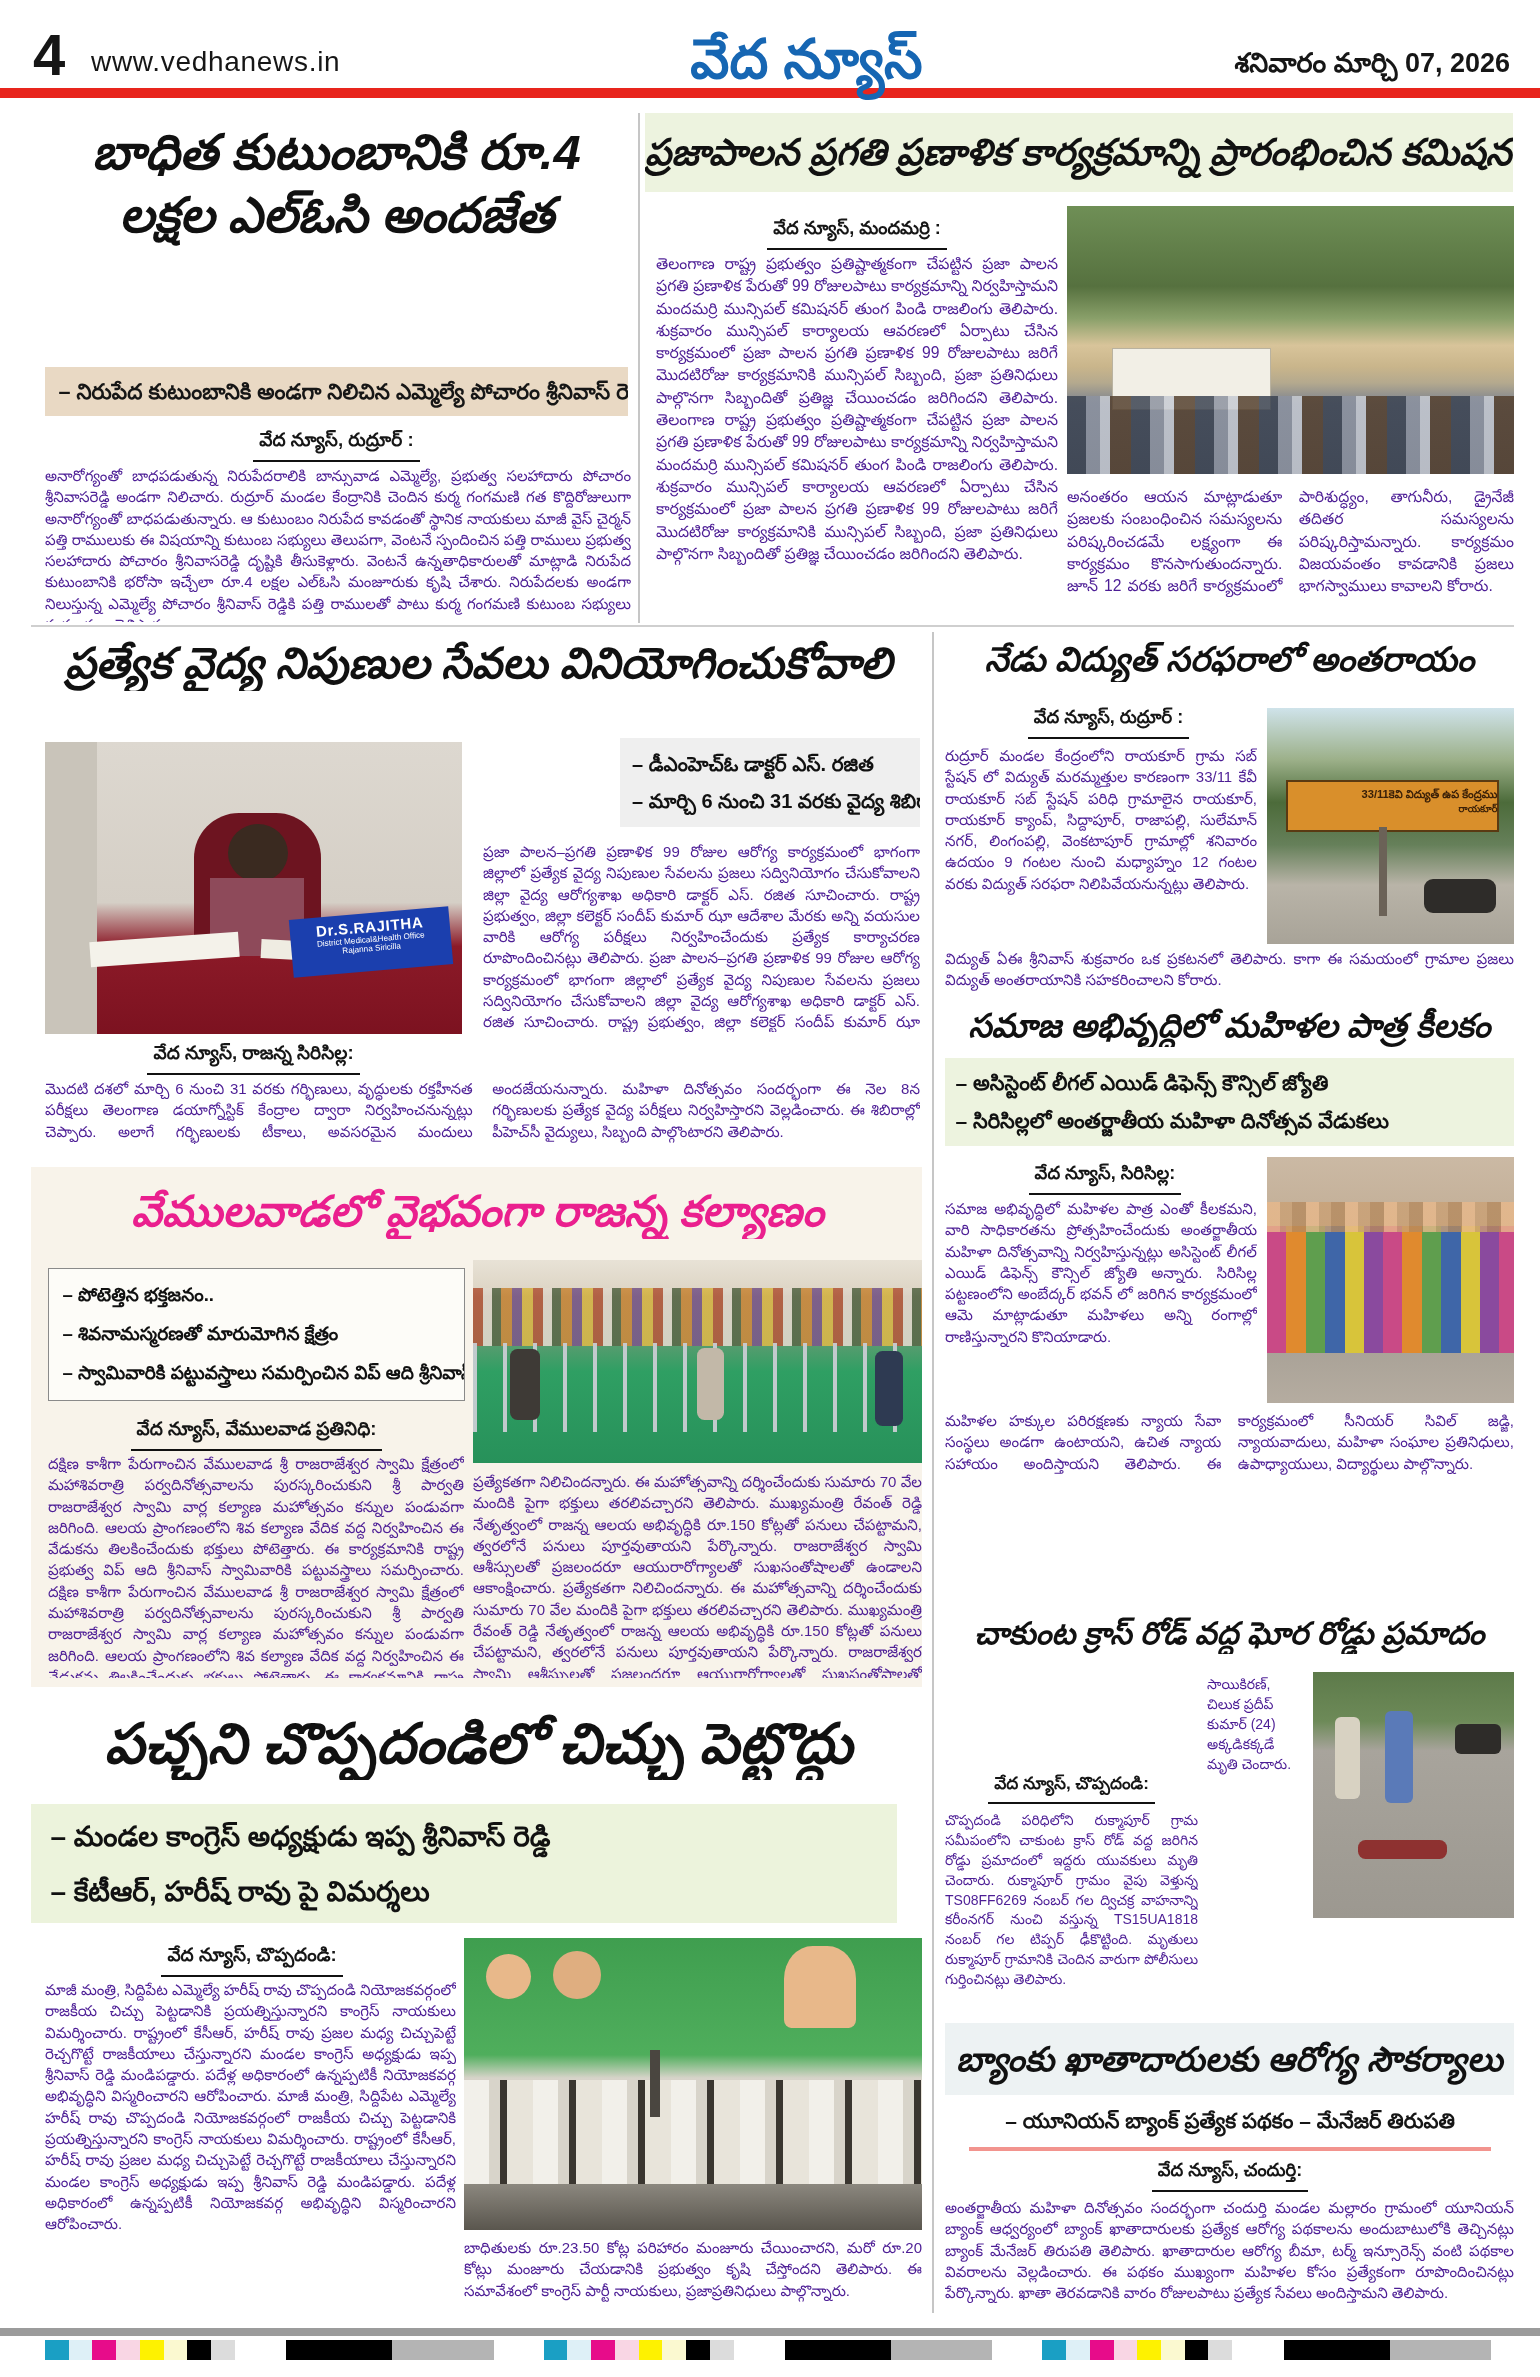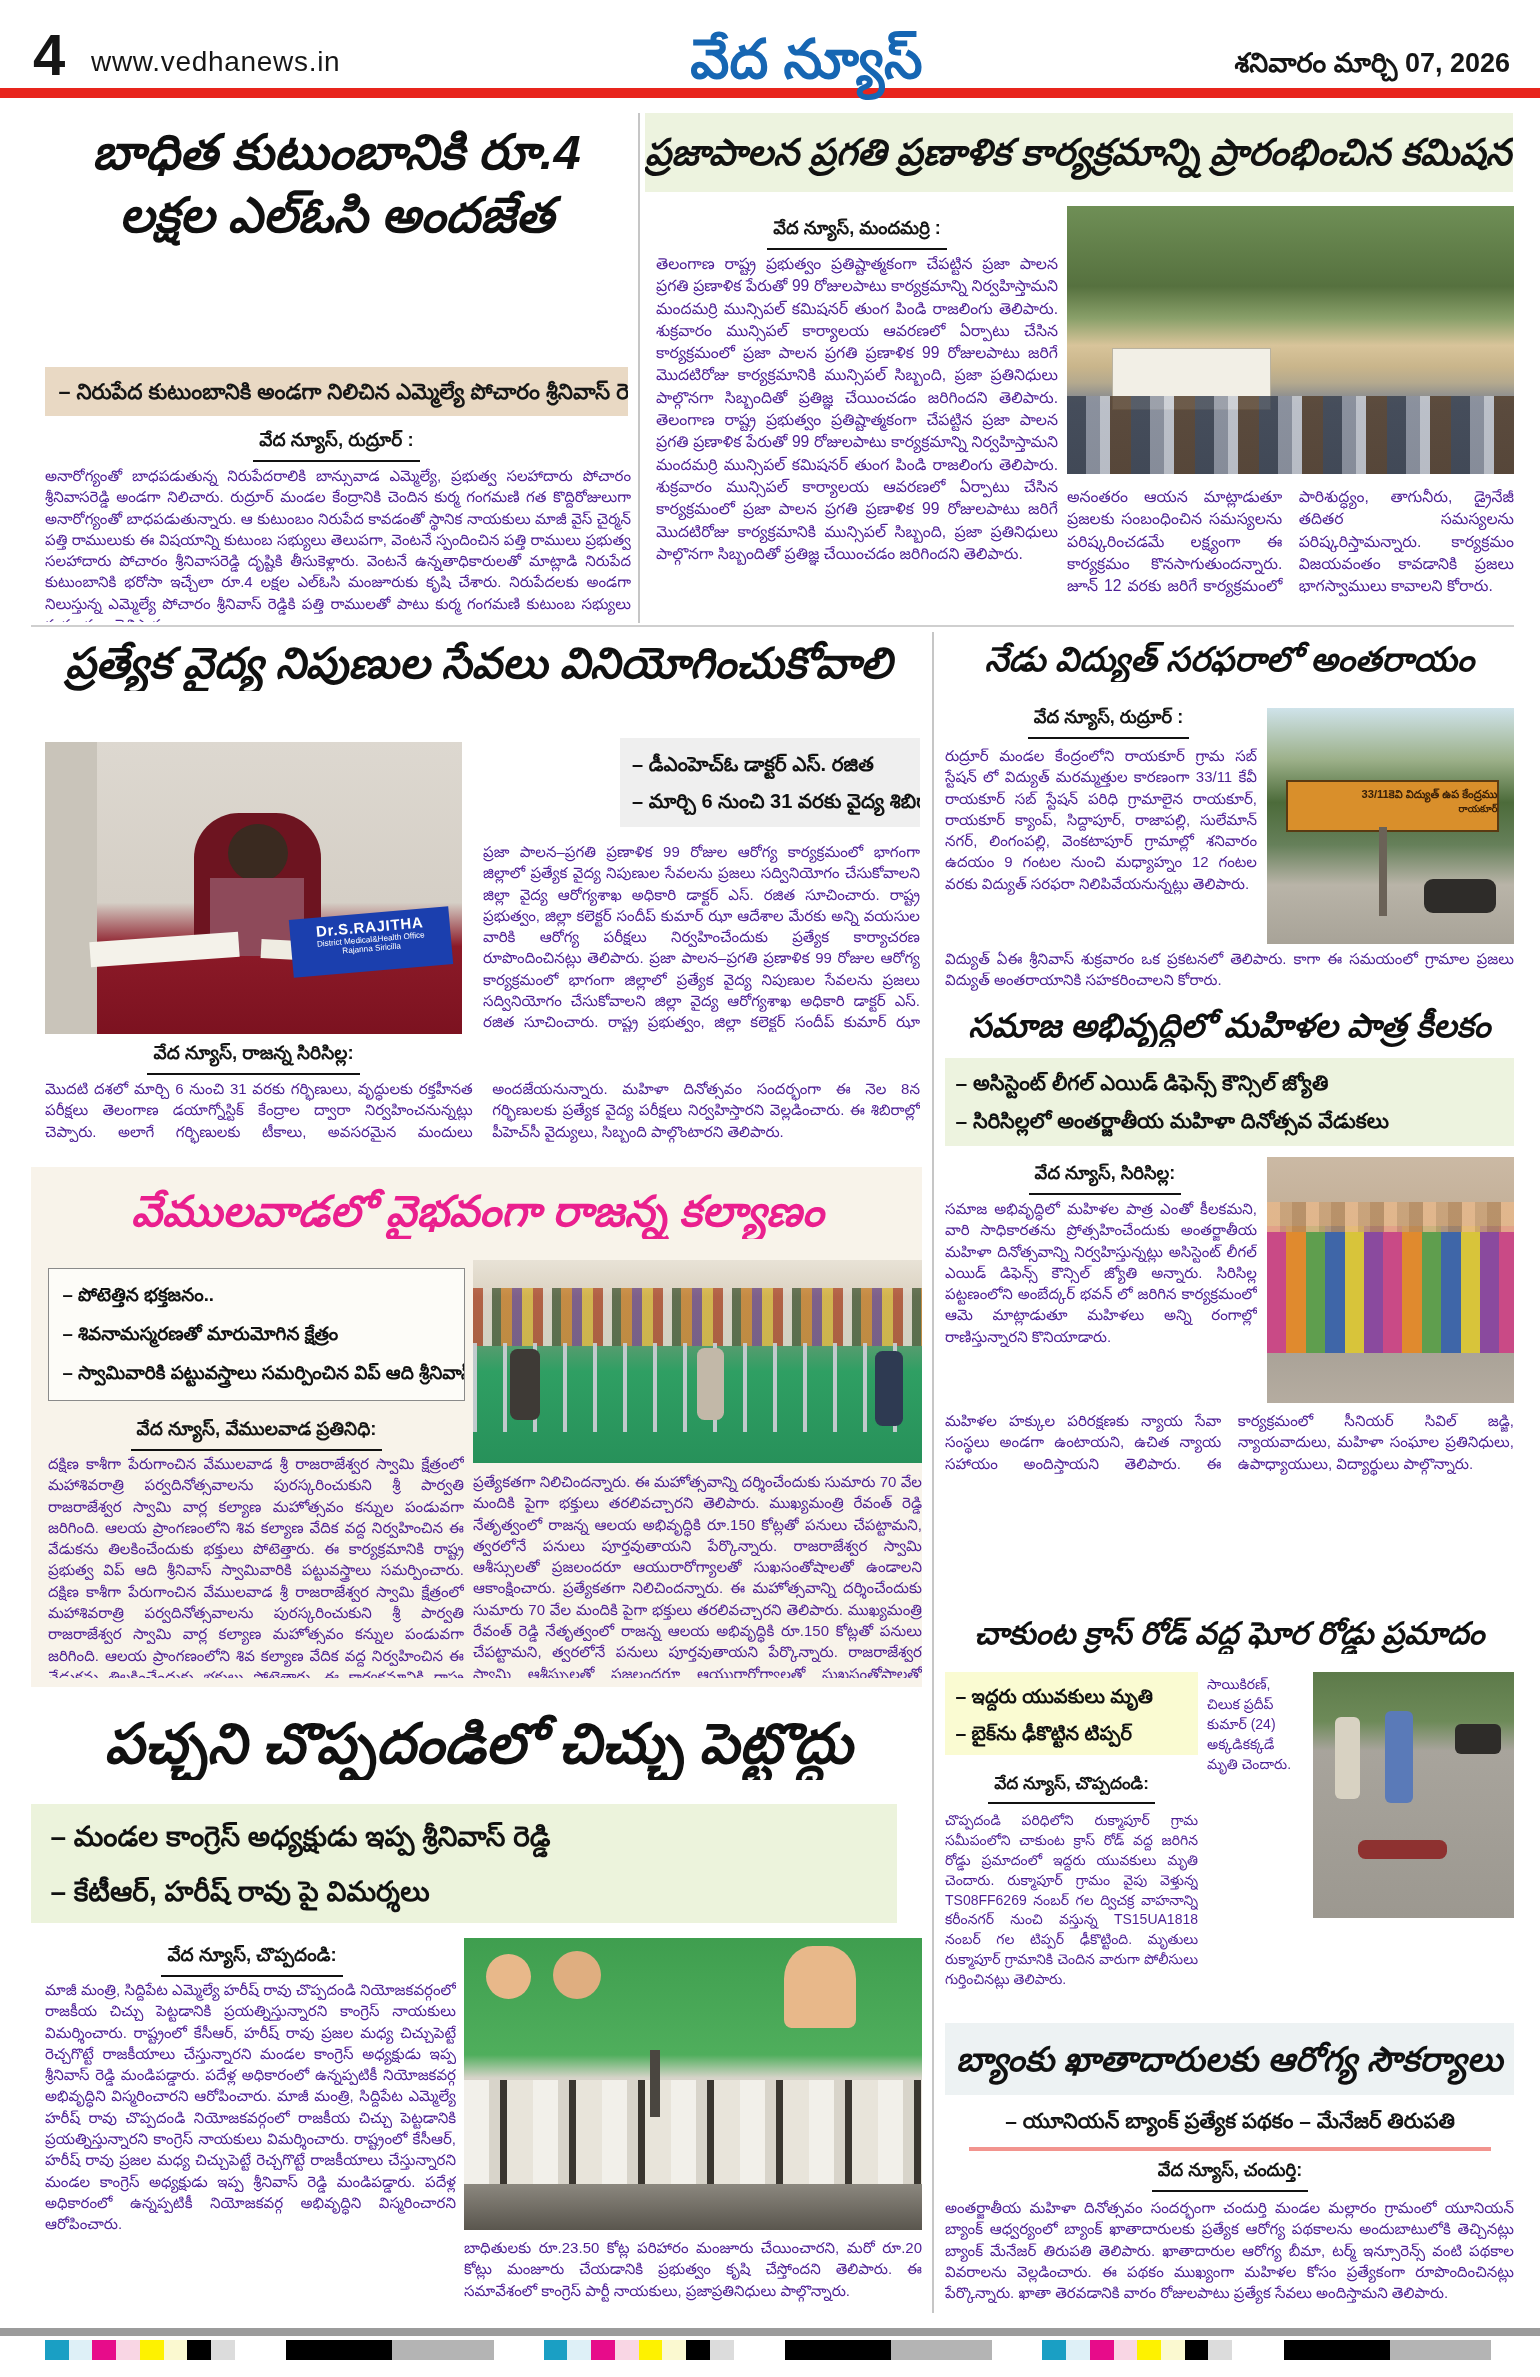--- a/index.html
+++ b/index.html
@@ -133,24 +133,20 @@
   <div class="abs photo" style="left:464px;top:1938px;width:458px;height:292px;background:linear-gradient(180deg,#3f9e4f 0%,#4fae5c 40%,#d8d4ca 48%,#b8b4aa 70%,#5a564e 100%);">
     <div class="abs" style="left:22.4px;top:16.4px;width:45px;height:45px;background:#e8b88a;border-radius:50%;"></div>
     <div class="abs" style="left:89px;top:13.4px;width:48px;height:48px;background:#dfae80;border-radius:50%;"></div>
     <div class="abs" style="left:320px;top:7.5px;width:72px;height:82px;background:#e8b88a;border-radius:40% 40% 10% 10%;"></div>
     <div class="abs" style="left:0;top:142px;width:458px;height:104px;background:repeating-linear-gradient(90deg,#f2f0ea 0 25px,#d8d4ca 25px 36px,#3a3630 36px 43px,#e8e4da 43px 69px);"></div>
     <div class="abs" style="left:186px;top:112px;width:10.4px;height:67px;background:#4a4640;"></div>
   </div>
   <div class="abs body-txt" style="left:464px;top:2237px;width:458px;height:75px;">బాధితులకు రూ.23.50 కోట్ల పరిహారం మంజూరు చేయించారని, మరో రూ.20 కోట్లు మంజూరు చేయడానికి ప్రభుత్వం కృషి చేస్తోందని తెలిపారు. ఈ సమావేశంలో కాంగ్రెస్ పార్టీ నాయకులు, ప్రజాప్రతినిధులు పాల్గొన్నారు.</div>
 
   <div class="abs hl center" style="left:945px;top:1614px;width:569px;font-size:31px;white-space:nowrap;overflow:hidden;">చాకుంట క్రాస్ రోడ్ వద్ద ఘోర రోడ్డు ప్రమాదం</div>
-  <div class="abs bullets" style="left:945px;top:1672px;width:253px;height:83px;background:#fafbd2;font-size:19.4px;line-height:1.9;padding:6px 0 0 10.4px;box-sizing:border-box;">
-    <div>– ఇద్దరు యువకులు మృతి</div>
-    <div>– బైక్‌ను ఢీకొట్టిన టిప్పర్</div>
-  </div>
   <div class="abs byline-wrap" style="left:945px;top:1774px;width:253px;"><span class="byline" style="font-size:17px;">వేద న్యూస్, చొప్పదండి:</span></div>
   <div class="abs body-txt" style="left:1207px;top:1675px;width:97px;height:246px;font-size:14px;text-align:left;">సాయికిరణ్, చిలుక ప్రదీప్ కుమార్ (24) అక్కడికక్కడే మృతి చెందారు.</div>
   <div class="abs photo" style="left:1313px;top:1672px;width:201px;height:246px;background:linear-gradient(180deg,#5d7a4a 0%,#6d8a58 20%,#a8a49c 32%,#9c9890 100%);">
     <div class="abs" style="left:22.4px;top:45px;width:25px;height:82px;background:#d8d2c2;border-radius:6px;"></div>
     <div class="abs" style="left:72px;top:39px;width:28px;height:92px;background:#5a7ab8;border-radius:6px;"></div>
     <div class="abs" style="left:142px;top:52px;width:46px;height:30px;background:#2e2c29;border-radius:6px;"></div>
     <div class="abs" style="left:45px;top:168px;width:89px;height:19.4px;background:#8a1616;border-radius:7.5px;opacity:.8;"></div>
   </div>
   <div class="abs body-txt" style="left:945px;top:1811px;width:253px;height:200px;font-size:14px;">చొప్పదండి పరిధిలోని రుక్మాపూర్ గ్రామ సమీపంలోని చాకుంట క్రాస్ రోడ్ వద్ద జరిగిన రోడ్డు ప్రమాదంలో ఇద్దరు యువకులు మృతి చెందారు. రుక్మాపూర్ గ్రామం వైపు వెళ్తున్న TS08FF6269 నంబర్ గల ద్విచక్ర వాహనాన్ని కరీంనగర్ నుంచి వస్తున్న TS15UA1818 నంబర్ గల టిప్పర్ ఢీకొట్టింది. మృతులు రుక్మాపూర్ గ్రామానికి చెందిన వారుగా పోలీసులు గుర్తించినట్లు తెలిపారు.</div>
 

